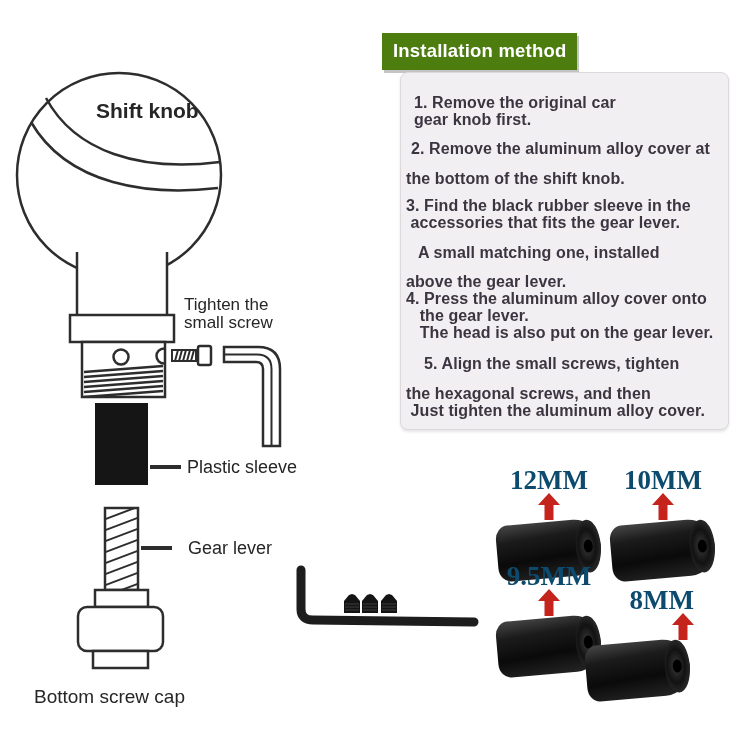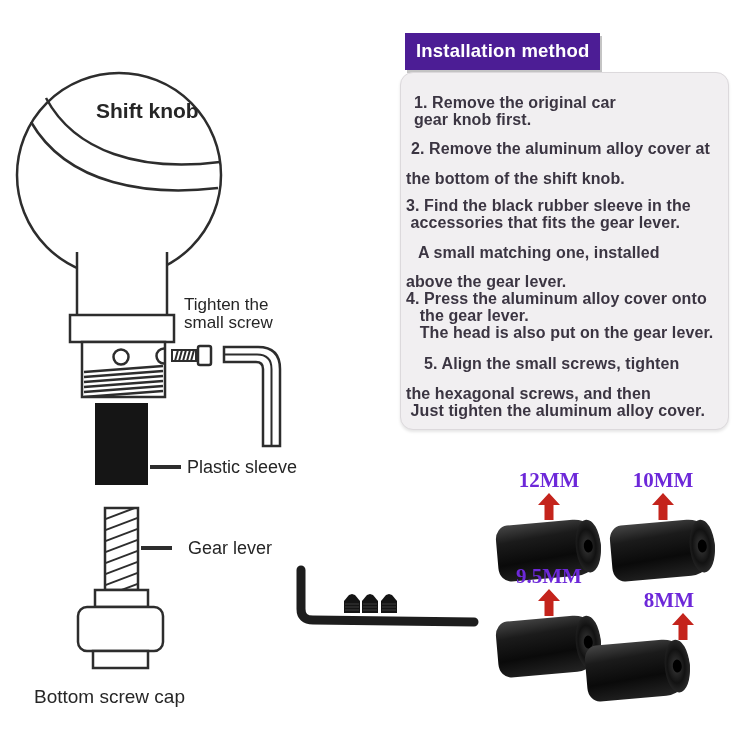--- a/index.html
+++ b/index.html
@@ -11,47 +11,47 @@
   
   .dlabel { position:absolute; color:#262626; font-weight:400; white-space:pre-line; }
   .lbl-shift   { left:96px;  top:99px;  font-size:21px; font-weight:600; }
   .lbl-tighten { left:184px; top:296px; font-size:17px; line-height:18px; }
   .lbl-plastic { left:187px; top:457px; font-size:18px; }
   .lbl-gear    { left:188px; top:538px; font-size:18px; }
   .lbl-cap     { left:34px;  top:686px; font-size:19px; }
 
   
   .badge {
-    position:absolute; left:405px; top:33px; background:#4c1d95; color:#ffffff;
+    position:absolute; left:382px; top:33px; background:#4d7c0f; color:#ffffff;
     font-size:18.5px; font-weight:700; padding:7px 11px 8px; letter-spacing:.2px;
     box-shadow:2px 3px 0 rgba(20,20,20,.25);
   }
   .panel {
     position:absolute; left:400px; top:72px; width:329px; height:358px;
-    background:#f1eff1; border:1px solid #dcd9dc; border-radius:13px;
+    background:#f1eff1; border:1px solid #dcd9dc; border-radius:8px;
     box-sizing:border-box; padding:1px 0 0 5px; color:#3b3542;
     box-shadow:0 2px 3px rgba(0,0,0,.10);
   }
   .step { margin:0; font-size:16px; line-height:17px; font-weight:600;
           white-space:pre-wrap; letter-spacing:.1px; }
   .s1{margin-top:20px; margin-left:8px;}
   .s2{margin-top:12px; margin-left:5px;}
   .s3{margin-top:13px; margin-left:0;}
   .s4{margin-top:10px; margin-left:0;}
   .s5{margin-top:13px; margin-left:12px;}
   .s6{margin-top:12px; margin-left:0;}
   .s7{margin-top:0;   margin-left:0;}
   .s8{margin-top:14px; margin-left:18px;}
   .s9{margin-top:13px; margin-left:0;}
 
   
   .sleeve-item { position:absolute; width:112px; text-align:center; }
   .si1{left:493px; top:469px;} .si2{left:607px; top:469px;text-align:center;}
   .si3{left:493px; top:565px;} .si4{left:582px; top:589px;text-align:right;}
-  .size-label { display:block; color:#6d28d9; font-size:21px; line-height:23px;
+  .size-label { display:block; color:#0c4a6e; font-size:27px; line-height:23px;
                 font-weight:700; font-family:"Liberation Serif", serif; }
   .arrow-wrap { display:block; height:27px; margin-top:1px; }
   .sleeve-cyl {
     position:relative; width:104px; height:56px; margin:2px auto 0;
     transform:rotate(-5deg); 
     border-radius:12px 26px 26px 12px / 14px 28px 28px 14px;
     background:linear-gradient(175deg,#474747 0%,#1b1b1b 28%,#0a0a0a 62%,#262626 100%);
   }
   .sleeve-cyl .endcap {
     position:absolute; right:0; top:1px; width:25px; height:53px; border-radius:50%;

